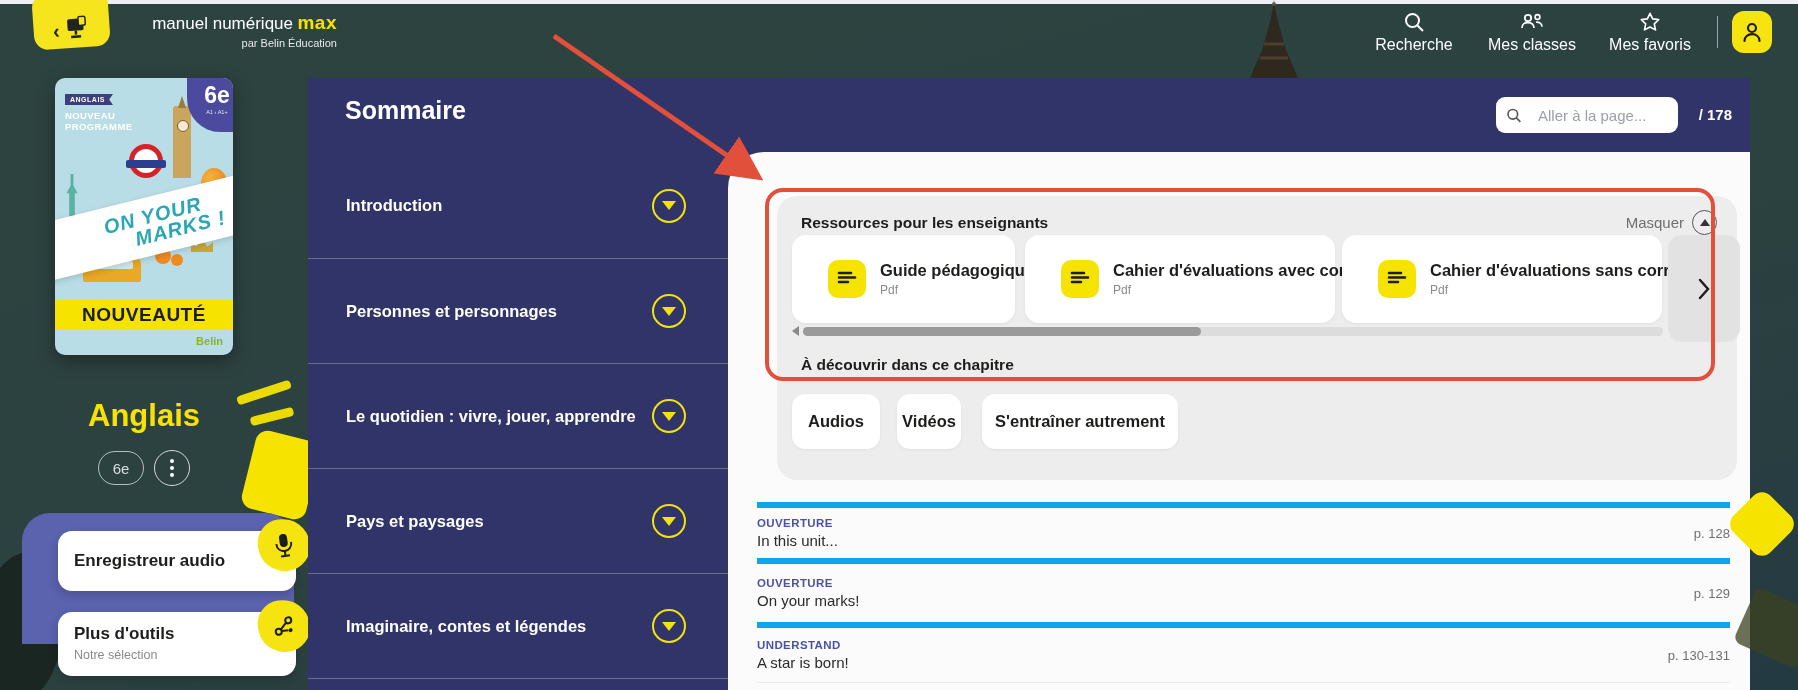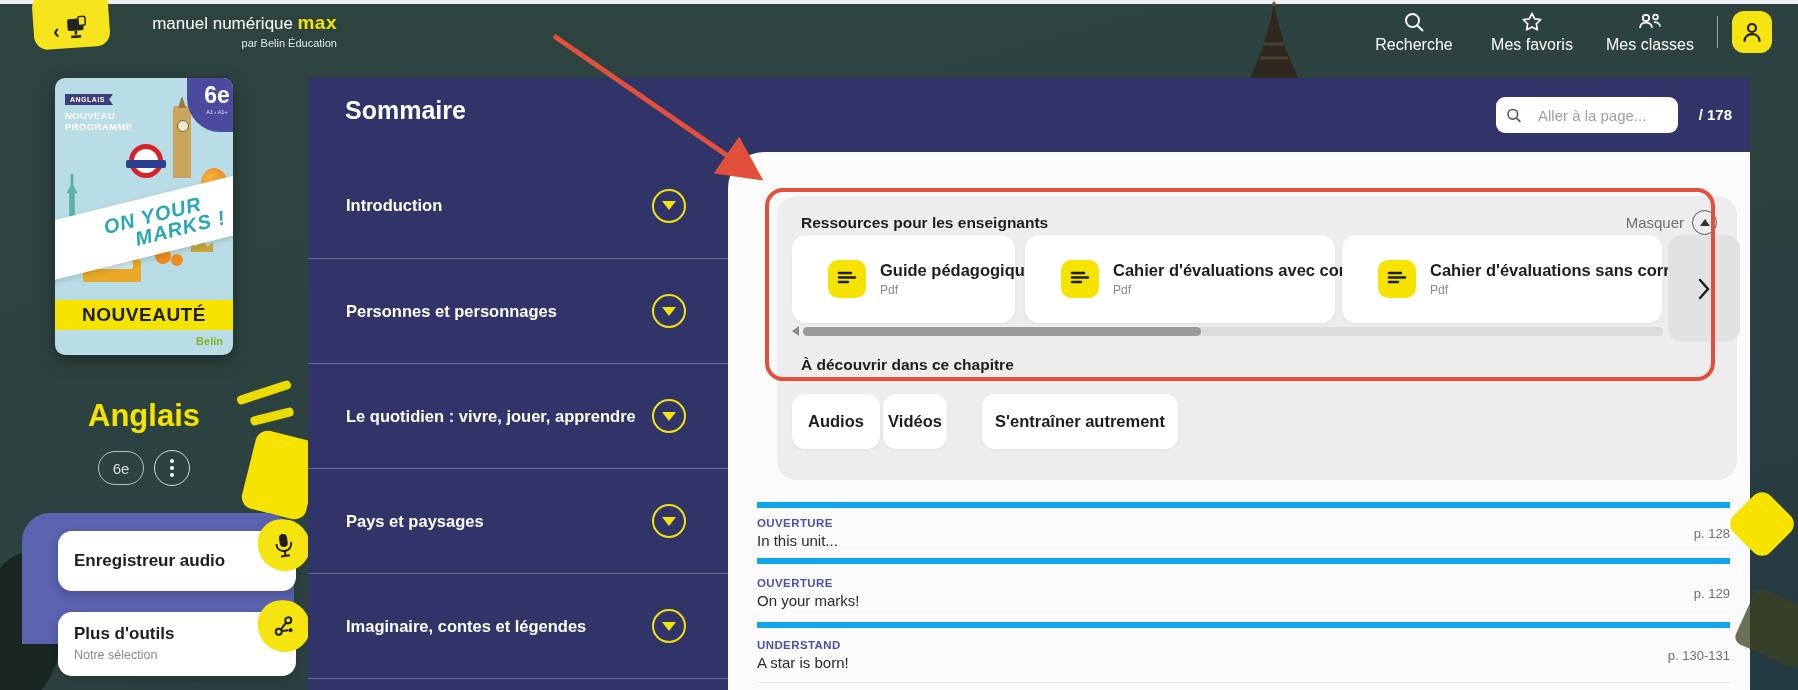--- a/index.html
+++ b/index.html
@@ -196,36 +196,36 @@
       <div class="ico">
         <svg width="22" height="22" viewBox="0 0 22 22">
             <circle cx="9.5" cy="9.5" r="6.5" fill="none" stroke="#fff" stroke-width="2"></circle>
             <path d="M14.5 14.5 L20 20" stroke="#fff" stroke-width="2"></path>
           </svg>
       </div>
       <div class="lbl">Recherche</div>
     </div>
     <div class="hdr-item">
       <div class="ico">
-        <svg width="22" height="22" viewBox="0 0 24 24">
-            <path d="M12 2.5 L14.9 8.6 L21.5 9.4 L16.7 14 L18 20.6 L12 17.4 L6 20.6 L7.3 14 L2.5 9.4 L9.1 8.6 Z" fill="none" stroke="#fff" stroke-width="1.8" stroke-linejoin="round"></path>
-          </svg>
-      </div>
-      <div class="lbl">Mes favoris</div>
-    </div>
-    <div class="hdr-item">
-      <div class="ico">
         <svg width="26" height="22" viewBox="0 0 26 22">
             <circle cx="9" cy="7" r="3.2" fill="none" stroke="#fff" stroke-width="1.8"></circle>
             <path d="M3 17 c0-3.3 2.7-5.5 6-5.5 s6 2.2 6 5.5" fill="none" stroke="#fff" stroke-width="1.8"></path>
             <circle cx="18.5" cy="6" r="2.4" fill="none" stroke="#fff" stroke-width="1.6"></circle>
             <path d="M17 11.2 c3.2-.4 6 1.6 6 4.6" fill="none" stroke="#fff" stroke-width="1.6"></path>
           </svg>
       </div>
       <div class="lbl">Mes classes</div>
+    </div>
+    <div class="hdr-item">
+      <div class="ico">
+        <svg width="22" height="22" viewBox="0 0 24 24">
+            <path d="M12 2.5 L14.9 8.6 L21.5 9.4 L16.7 14 L18 20.6 L12 17.4 L6 20.6 L7.3 14 L2.5 9.4 L9.1 8.6 Z" fill="none" stroke="#fff" stroke-width="1.8" stroke-linejoin="round"></path>
+          </svg>
+      </div>
+      <div class="lbl">Mes favoris</div>
     </div>
     <div class="hdr-divider"></div>
     <div class="avatar-btn">
       <svg width="22" height="24" viewBox="0 0 22 24">
           <circle cx="11" cy="8" r="4" fill="none" stroke="#1d1d1b" stroke-width="2.2"></circle>
           <path d="M3.5 21 c0-4.2 3.3-6.8 7.5-6.8 s7.5 2.6 7.5 6.8" fill="none" stroke="#1d1d1b" stroke-width="2.2" stroke-linecap="round"></path>
         </svg>
     </div>
   </div>
 </div>
@@ -411,21 +411,21 @@
     <span class="hs-track">
       <span class="hs-thumb"></span>
     </span>
   </div>
 
   <div class="discover-title">À découvrir dans ce chapitre</div>
 
   <div class="disc-btn" style="left:15px; width:88px;">
     <span>Audios</span>
   </div>
-  <div class="disc-btn" style="left:106px; width:64px;">
+  <div class="disc-btn" style="left:120px; width:64px;">
     <span>Vidéos</span>
   </div>
   <div class="disc-btn" style="left:205px; width:196px;">
     <span>S'entraîner autrement</span>
   </div>
 </div>
 
 <div class="abs chapter-list">
   <div class="chap-row" style="top:0;">
     <span class="chap-txt">

